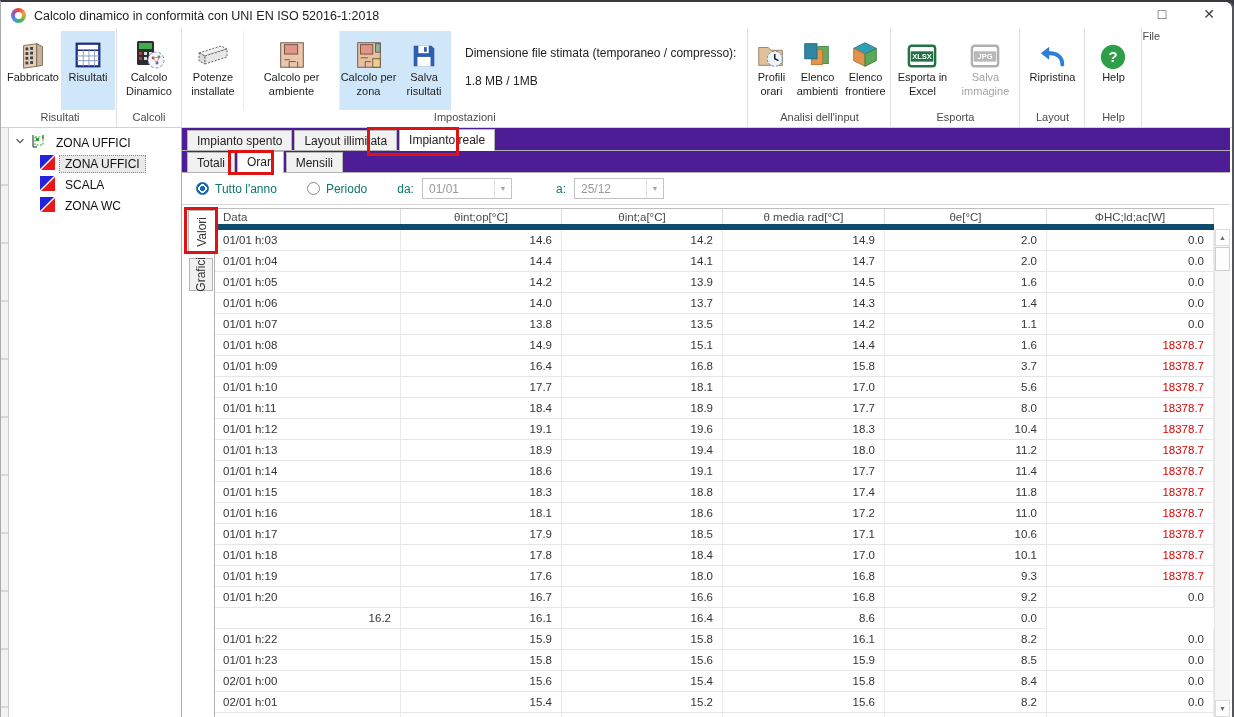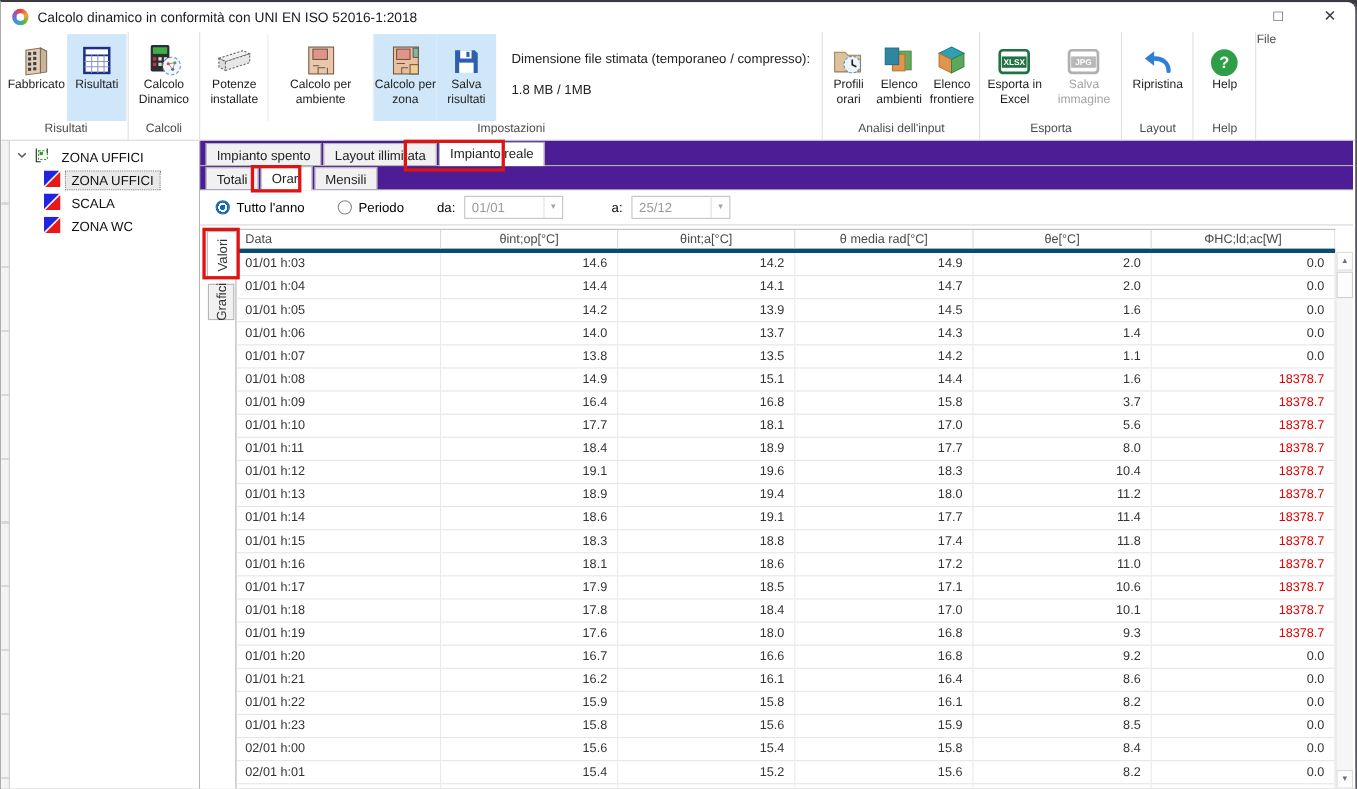--- a/index.html
+++ b/index.html
@@ -45,35 +45,35 @@
   .main{position:absolute;left:181px;top:126px;right:2px;bottom:0;display:flex;flex-direction:column;background:#fff;}
   .tabrow{display:flex;align-items:flex-end;border-bottom:1px solid #b2b2b2;padding-left:5px;background:#4c1d95;flex:0 0 auto;}
   .tabs1{height:23px;}
   .tabs2{height:22px;}
   .tab{background:#f1f1f1;border:1px solid #b6b6b6;border-bottom:none;padding:3px 9px 2px 9px;margin-right:2px;font-size:12px;color:#222;position:relative;white-space:nowrap;}
   .tab.active{background:#fff;margin-bottom:-1px;padding-bottom:4px;z-index:2;}
 
   .filterbar{height:32px;display:flex;align-items:center;border-bottom:1px solid #d6d6d6;padding-left:14px;flex:0 0 auto;background:#fff;}
   .radio{width:13px;height:13px;border-radius:50%;border:1px solid #8a8a8a;background:#fff;flex:0 0 auto;}
   .radio.on{border:1px solid #1467b8;background:radial-gradient(circle,#1467b8 0 2.5px,#fff 2.5px 4.2px,#1467b8 4.2px 7px);}
-  .flabel{font-size:12px;color:#000000;margin:0 0 0 6px;}
+  .flabel{font-size:12px;color:#0f766e;margin:0 0 0 6px;}
   .combo{width:90px;height:21px;border:1px solid #c3c3c3;background:#fff;display:flex;align-items:center;margin-left:8px;}
   .combo .cval{flex:1;font-size:12px;color:#9b9b9b;padding-left:6px;}
   .combo .carrow{width:17px;align-self:stretch;border-left:1px solid #e0e0e0;display:flex;align-items:center;justify-content:center;color:#a5a5a5;font-size:7px;}
   .gap24{width:24px;}.gap30{width:30px;}.gap38{width:38px;}
 
   .workarea{flex:1;display:flex;min-height:0;margin-top:3px;}
   .vtabs{width:33px;flex:0 0 auto;display:flex;flex-direction:column;align-items:flex-end;border-right:1px solid #b2b2b2;padding-top:2px;gap:5px;background:#fff;}
   .vtab{display:flex;align-items:center;justify-content:center;background:#f1f1f1;border:1px solid #b6b6b6;}
   .vtab .vtext{writing-mode:vertical-rl;transform:rotate(180deg);font-size:12px;color:#333;}
   .vtab.active{background:#fff;width:27px;height:43px;margin-right:-1px;border-right:1px solid #fff;z-index:2;}
   .vtab:not(.active){width:24px;height:33px;margin-right:1px;}
 
   .gridwrap{flex:1;min-width:0;border-top:1px solid #bdbdbd;overflow:hidden;display:flex;flex-direction:column;}
-  .ghead{display:grid;grid-template-columns:var(--cols);height:21px;border-bottom:4px solid #0c4a6e;flex:0 0 auto;}
+  .ghead{display:grid;grid-template-columns:var(--cols);height:21px;border-bottom:6px solid #0c4a6e;flex:0 0 auto;}
   .gh{font-size:11.5px;color:#4a4a4a;border-right:1px solid #dadada;display:flex;align-items:center;justify-content:center;white-space:nowrap;overflow:hidden;}
   .gh.first{justify-content:flex-start;padding-left:8px;}
   .gbody{flex:1;overflow:hidden;}
   .trow{display:grid;grid-template-columns:var(--cols);height:21px;}
   .tcell{font-size:11.5px;color:#333;border-right:1px solid #eaeaea;border-bottom:1px solid #e6e6e6;display:flex;align-items:center;justify-content:flex-end;padding-right:9px;white-space:nowrap;overflow:hidden;}
   .tcell.c0{justify-content:flex-start;padding-left:8px;padding-right:0;}
 
   .scrollbar{width:16px;flex:0 0 auto;margin-top:21px;background:#f6f6f6;border-left:1px solid #e3e3e3;display:flex;flex-direction:column;}
   .sb-btn{height:17px;background:#fdfdfd;border:1px solid #dcdcdc;color:#6f6f6f;font-size:7px;display:flex;align-items:center;justify-content:center;flex:0 0 auto;}
   .sb-thumb{height:24px;background:#fdfdfd;border:1px solid #cfcfcf;margin-top:1px;flex:0 0 auto;}
@@ -548,21 +548,20 @@
             </div>
             <div class="trow">
               <div class="tcell c0">01/01 h:20</div>
               <div class="tcell c1">16.7</div>
               <div class="tcell c2">16.6</div>
               <div class="tcell c3">16.8</div>
               <div class="tcell c4">9.2</div>
               <div class="tcell c5">0.0</div>
             </div>
             <div class="trow">
-              <div class="tcell c0">01/01 h:21</div>
               <div class="tcell c1">16.2</div>
               <div class="tcell c2">16.1</div>
               <div class="tcell c3">16.4</div>
               <div class="tcell c4">8.6</div>
               <div class="tcell c5">0.0</div>
             </div>
             <div class="trow">
               <div class="tcell c0">01/01 h:22</div>
               <div class="tcell c1">15.9</div>
               <div class="tcell c2">15.8</div>

